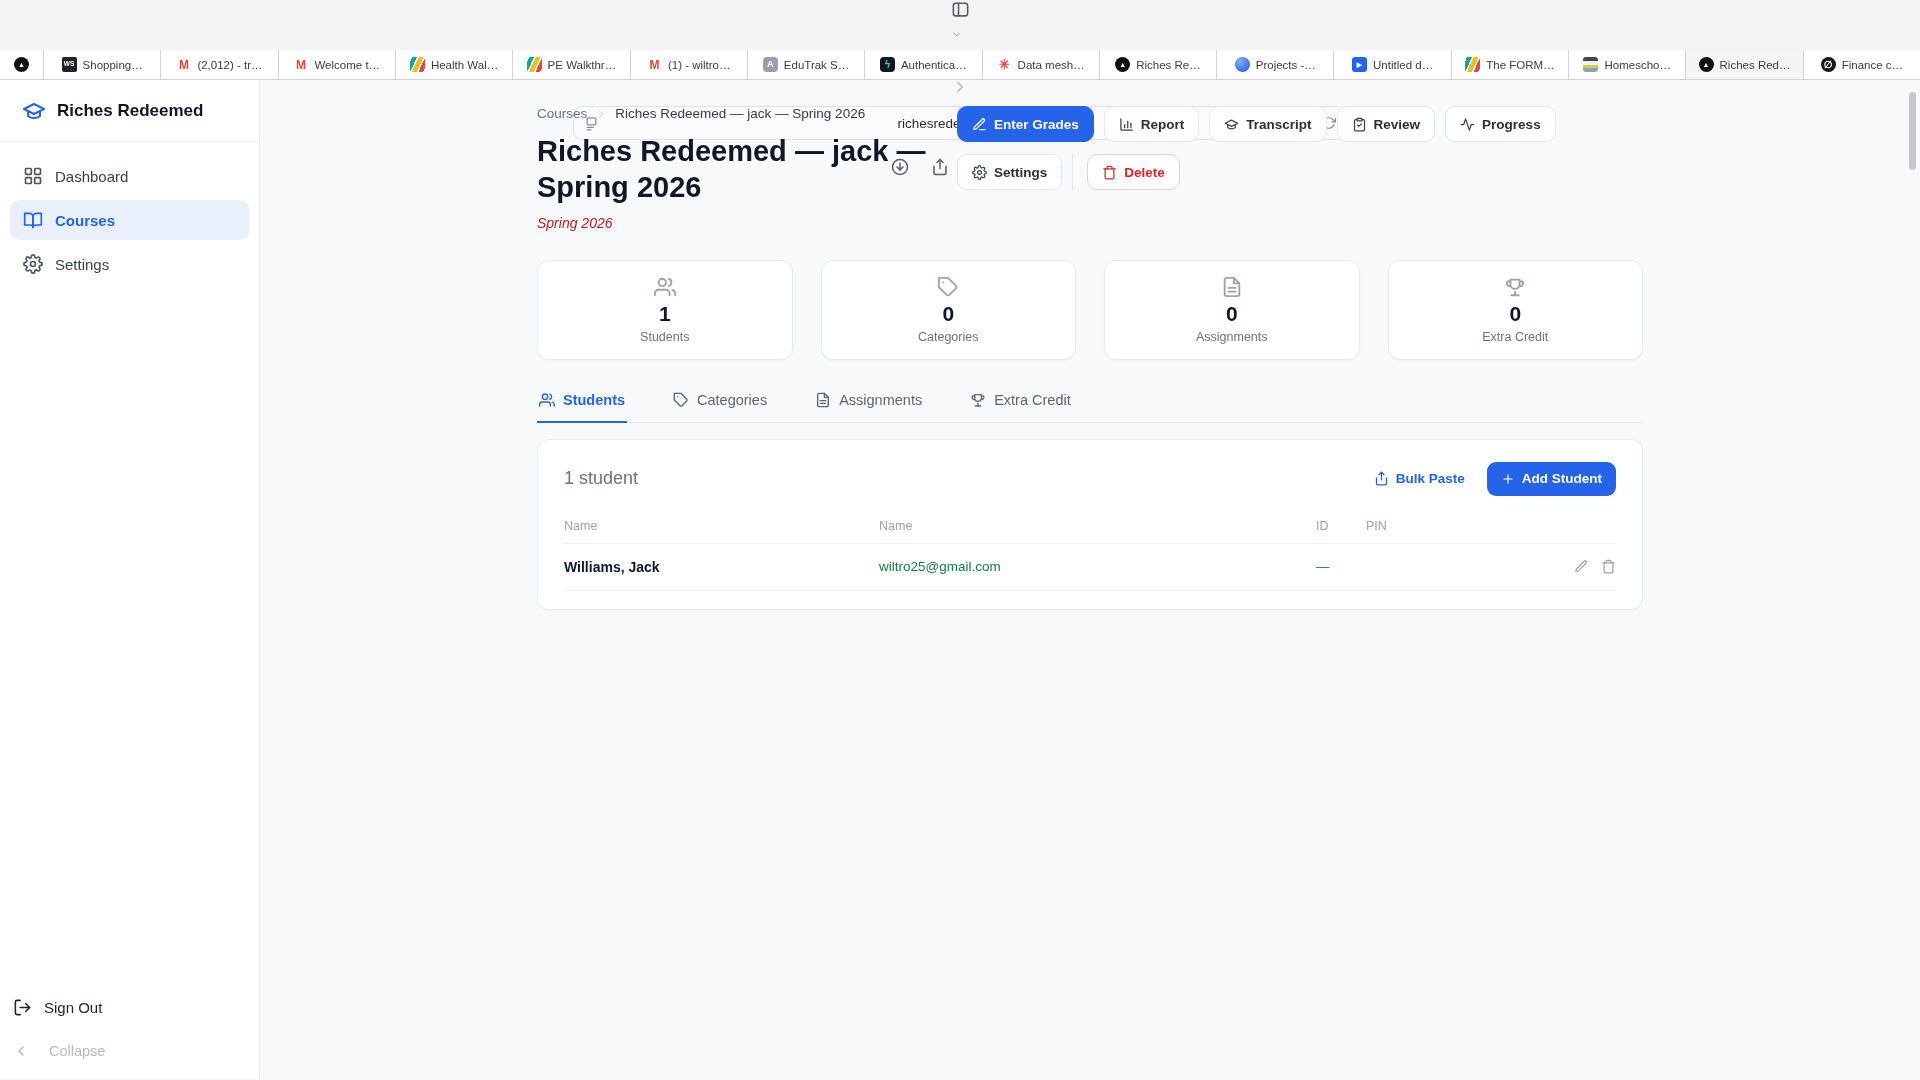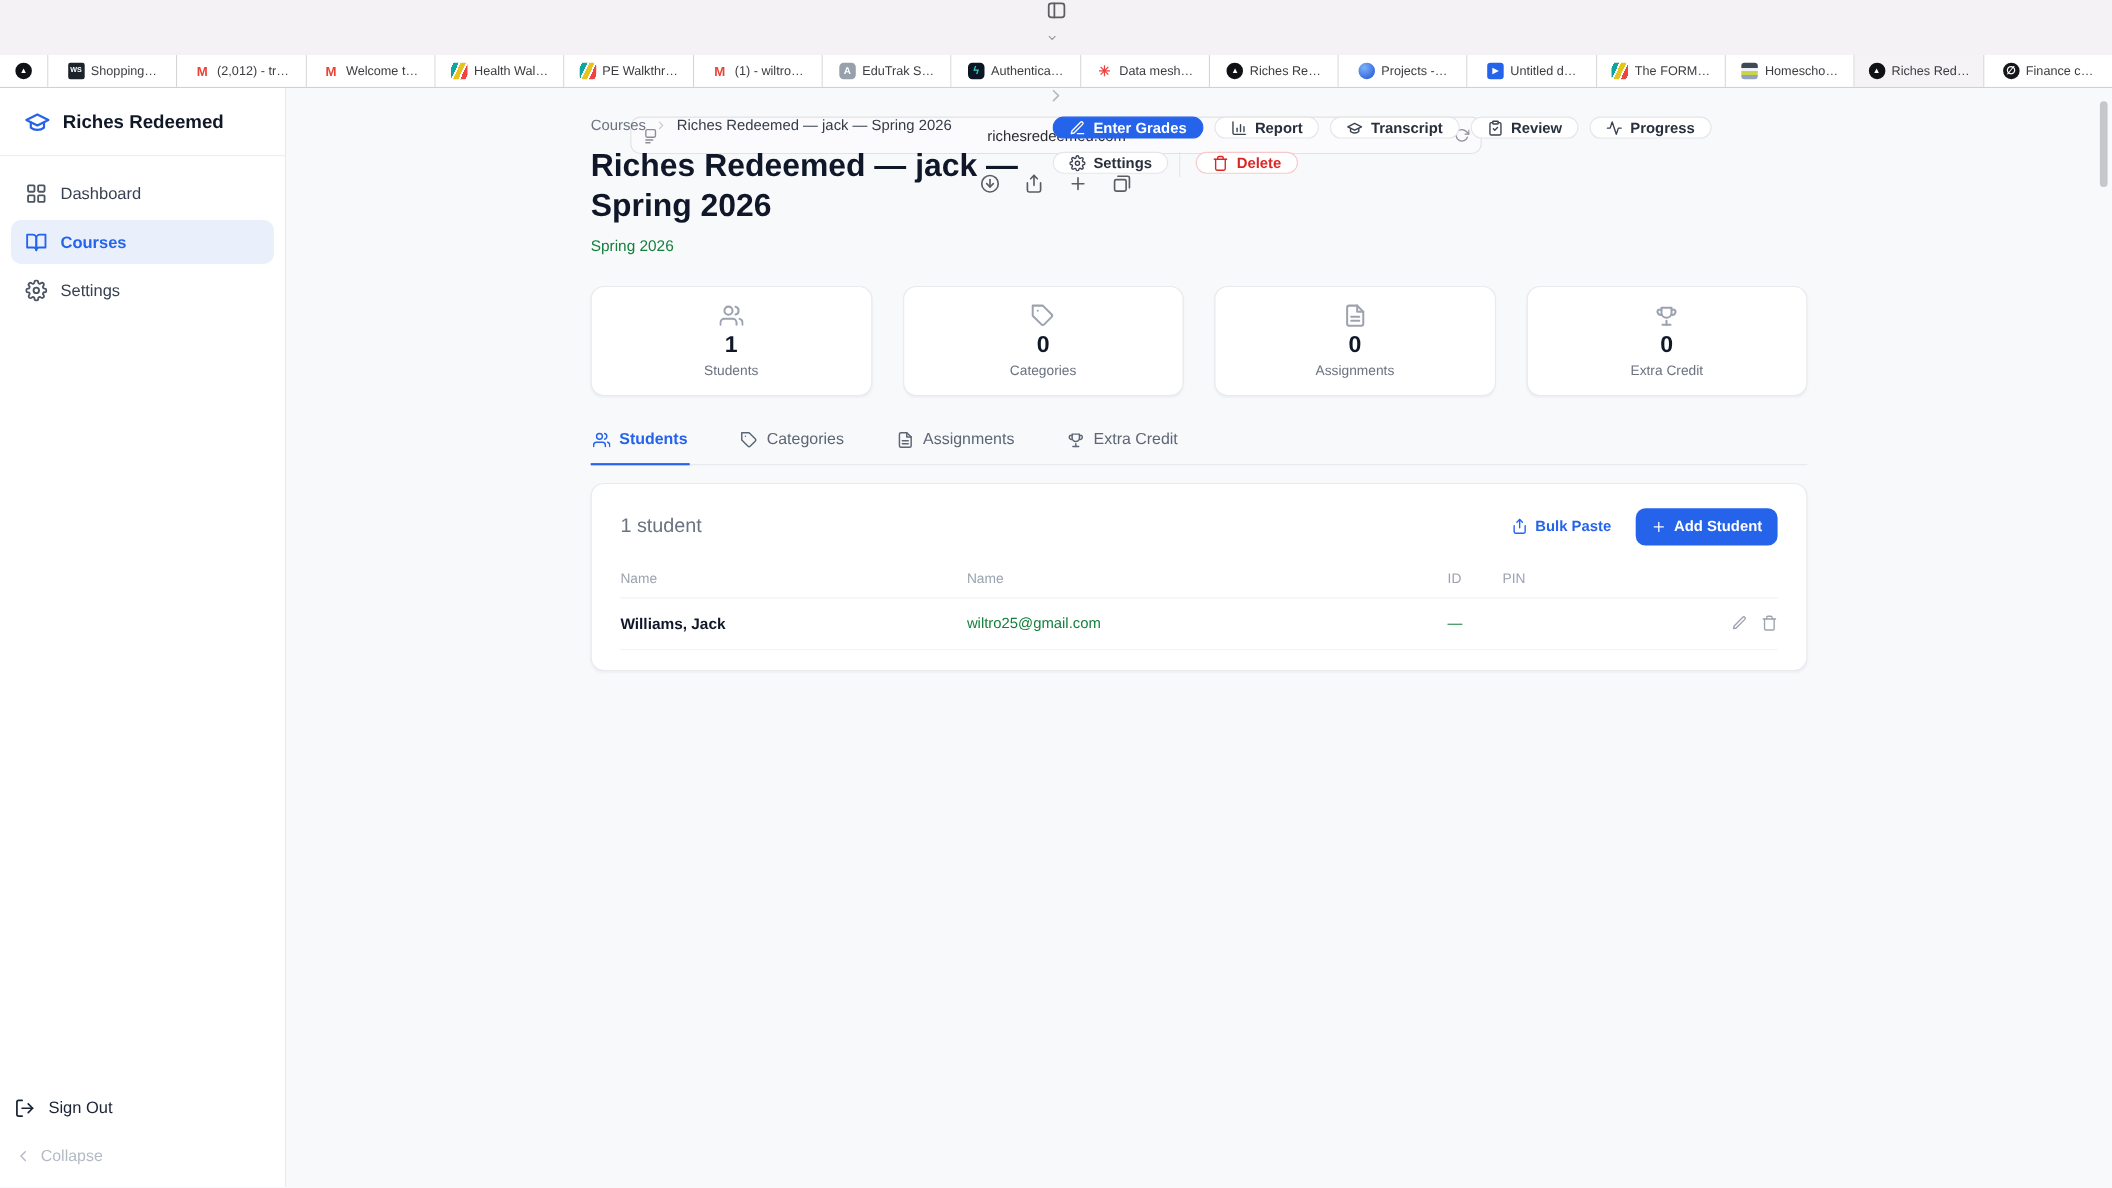--- a/index.html
+++ b/index.html
@@ -59,34 +59,34 @@
   .brand-name { font-size:17px; font-weight:bold; color:#101828; }
   .brand-cap { color:#2563eb; }
   .nav { padding:14px 10px; display:flex; flex-direction:column; gap:4px; }
   .nav-item { height:40px; border-radius:9px; display:flex; align-items:center; gap:12px; padding:0 13px;
     color:#384152; font-size:15px; cursor:pointer; }
   .nav-item .nico { color:#4b5563; }
   .nav-item.active { background:#e9f0fc; color:#2563eb; font-weight:bold; }
   .nav-item.active .nico { color:#2563eb; }
   .sidebar-bottom { margin-top:auto; padding:0 13px 20px; }
   .signout { display:flex; align-items:center; gap:12px; color:#1b2434; font-size:15px; cursor:pointer; margin-bottom:26px; }
-  .collapse { display:flex; align-items:center; gap:8px; color:#b4bac4; font-size:14.5px; cursor:pointer; }
+  .collapse { display:flex; align-items:center; gap:20px; color:#b4bac4; font-size:14.5px; cursor:pointer; }
 
   .main { flex:1; overflow:hidden; }
   .container { width:1106px; margin:0 auto; padding-top:26px; }
 
   .head-row { display:flex; align-items:flex-start; justify-content:space-between; }
   .breadcrumb { display:flex; align-items:center; gap:8px; font-size:13.5px; color:#8a93a1; }
   .breadcrumb .crumb-link { color:#6b7280; cursor:pointer; }
   .breadcrumb .crumb-cur { color:#353c49; }
   .page-title { margin-top:12px; width:420px; font-size:29px; line-height:1.25; font-weight:bold; color:#0f1728; }
-  .page-sub { margin-top:9px; font-size:14px; color:#15803d; }
+  .page-sub { margin-top:9px; font-size:14px; color:#b91c1c;font-style:italic; }
 
   .actions { width:706px; display:flex; flex-wrap:wrap; gap:12px 10px; }
-  .btn { height:20px; display:inline-flex; align-items:center; gap:7px; padding:0 14px; border-radius:10px;
+  .btn { height:36px; display:inline-flex; align-items:center; gap:7px; padding:0 14px; border-radius:10px;
     background:#fff; border:1px solid #e4e6ea; color:#29303d; font-size:13.5px; font-weight:bold; cursor:pointer; white-space:nowrap; }
   .btn .bico { color:#3a4150; }
   .btn-primary { background:#2563eb; border-color:#2563eb; color:#fff; }
   .btn-primary .bico { color:#fff; }
   .delete-wrap { border-left:1px solid #e4e6ea; padding-left:14px; }
   .btn-danger { color:#dc2626; border-color:#f5caca; }
   .btn-danger .bico { color:#dc2626; }
 
   .stats { display:flex; gap:28px; margin-top:29px; }
   .stat-card { flex:1; height:100px; background:#fff; border:1px solid #e8eaee; border-radius:12px;

